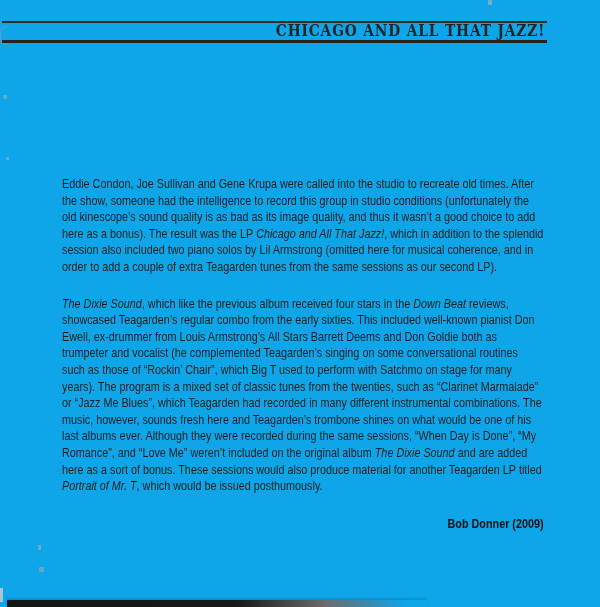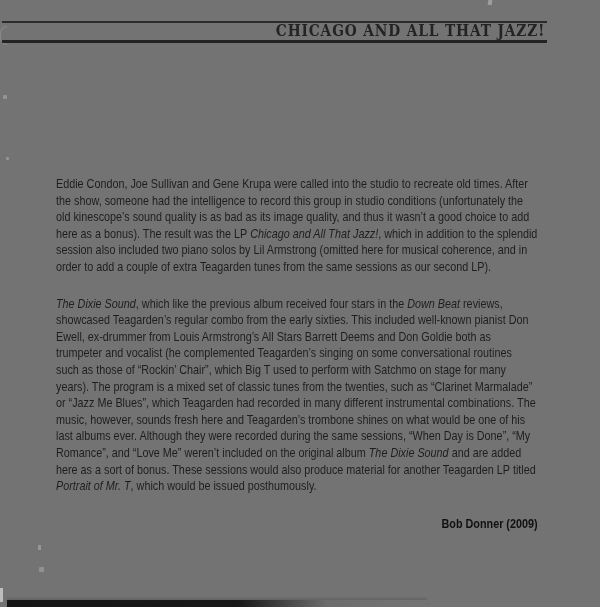--- a/index.html
+++ b/index.html
@@ -1,21 +1,21 @@
 <!DOCTYPE html>
 <html><head>
 <meta charset="utf-8">
 <style>
   html, body { margin: 0; padding: 0; background: #ffffff; }
 
   .page {
     position: relative;
     width: 600px;
     height: 607px;
-    background: #737373;
+    background: #0ea5e9;
     overflow: hidden;
     font-family: "Liberation Sans", sans-serif;
     color: #1e1e1e;
   }
 
   
   .header {
     position: absolute;
     left: 2px;
     top: 21px;
@@ -34,21 +34,21 @@
     letter-spacing: 1px;
     color: #232323;
     transform: scaleX(0.86);
     transform-origin: 100% 50%;
     white-space: nowrap;
   }
 
   
   .text-block {
     position: absolute;
-    left: 56px;
+    left: 62px;
     top: 176px;
     width: 482px;
   }
   .condensed {
     width: 602px;
     transform: scaleX(0.8);
     transform-origin: 0 0;
     font-size: 13.5px;
     line-height: 16.6px;
     color: #1e1e1e;

